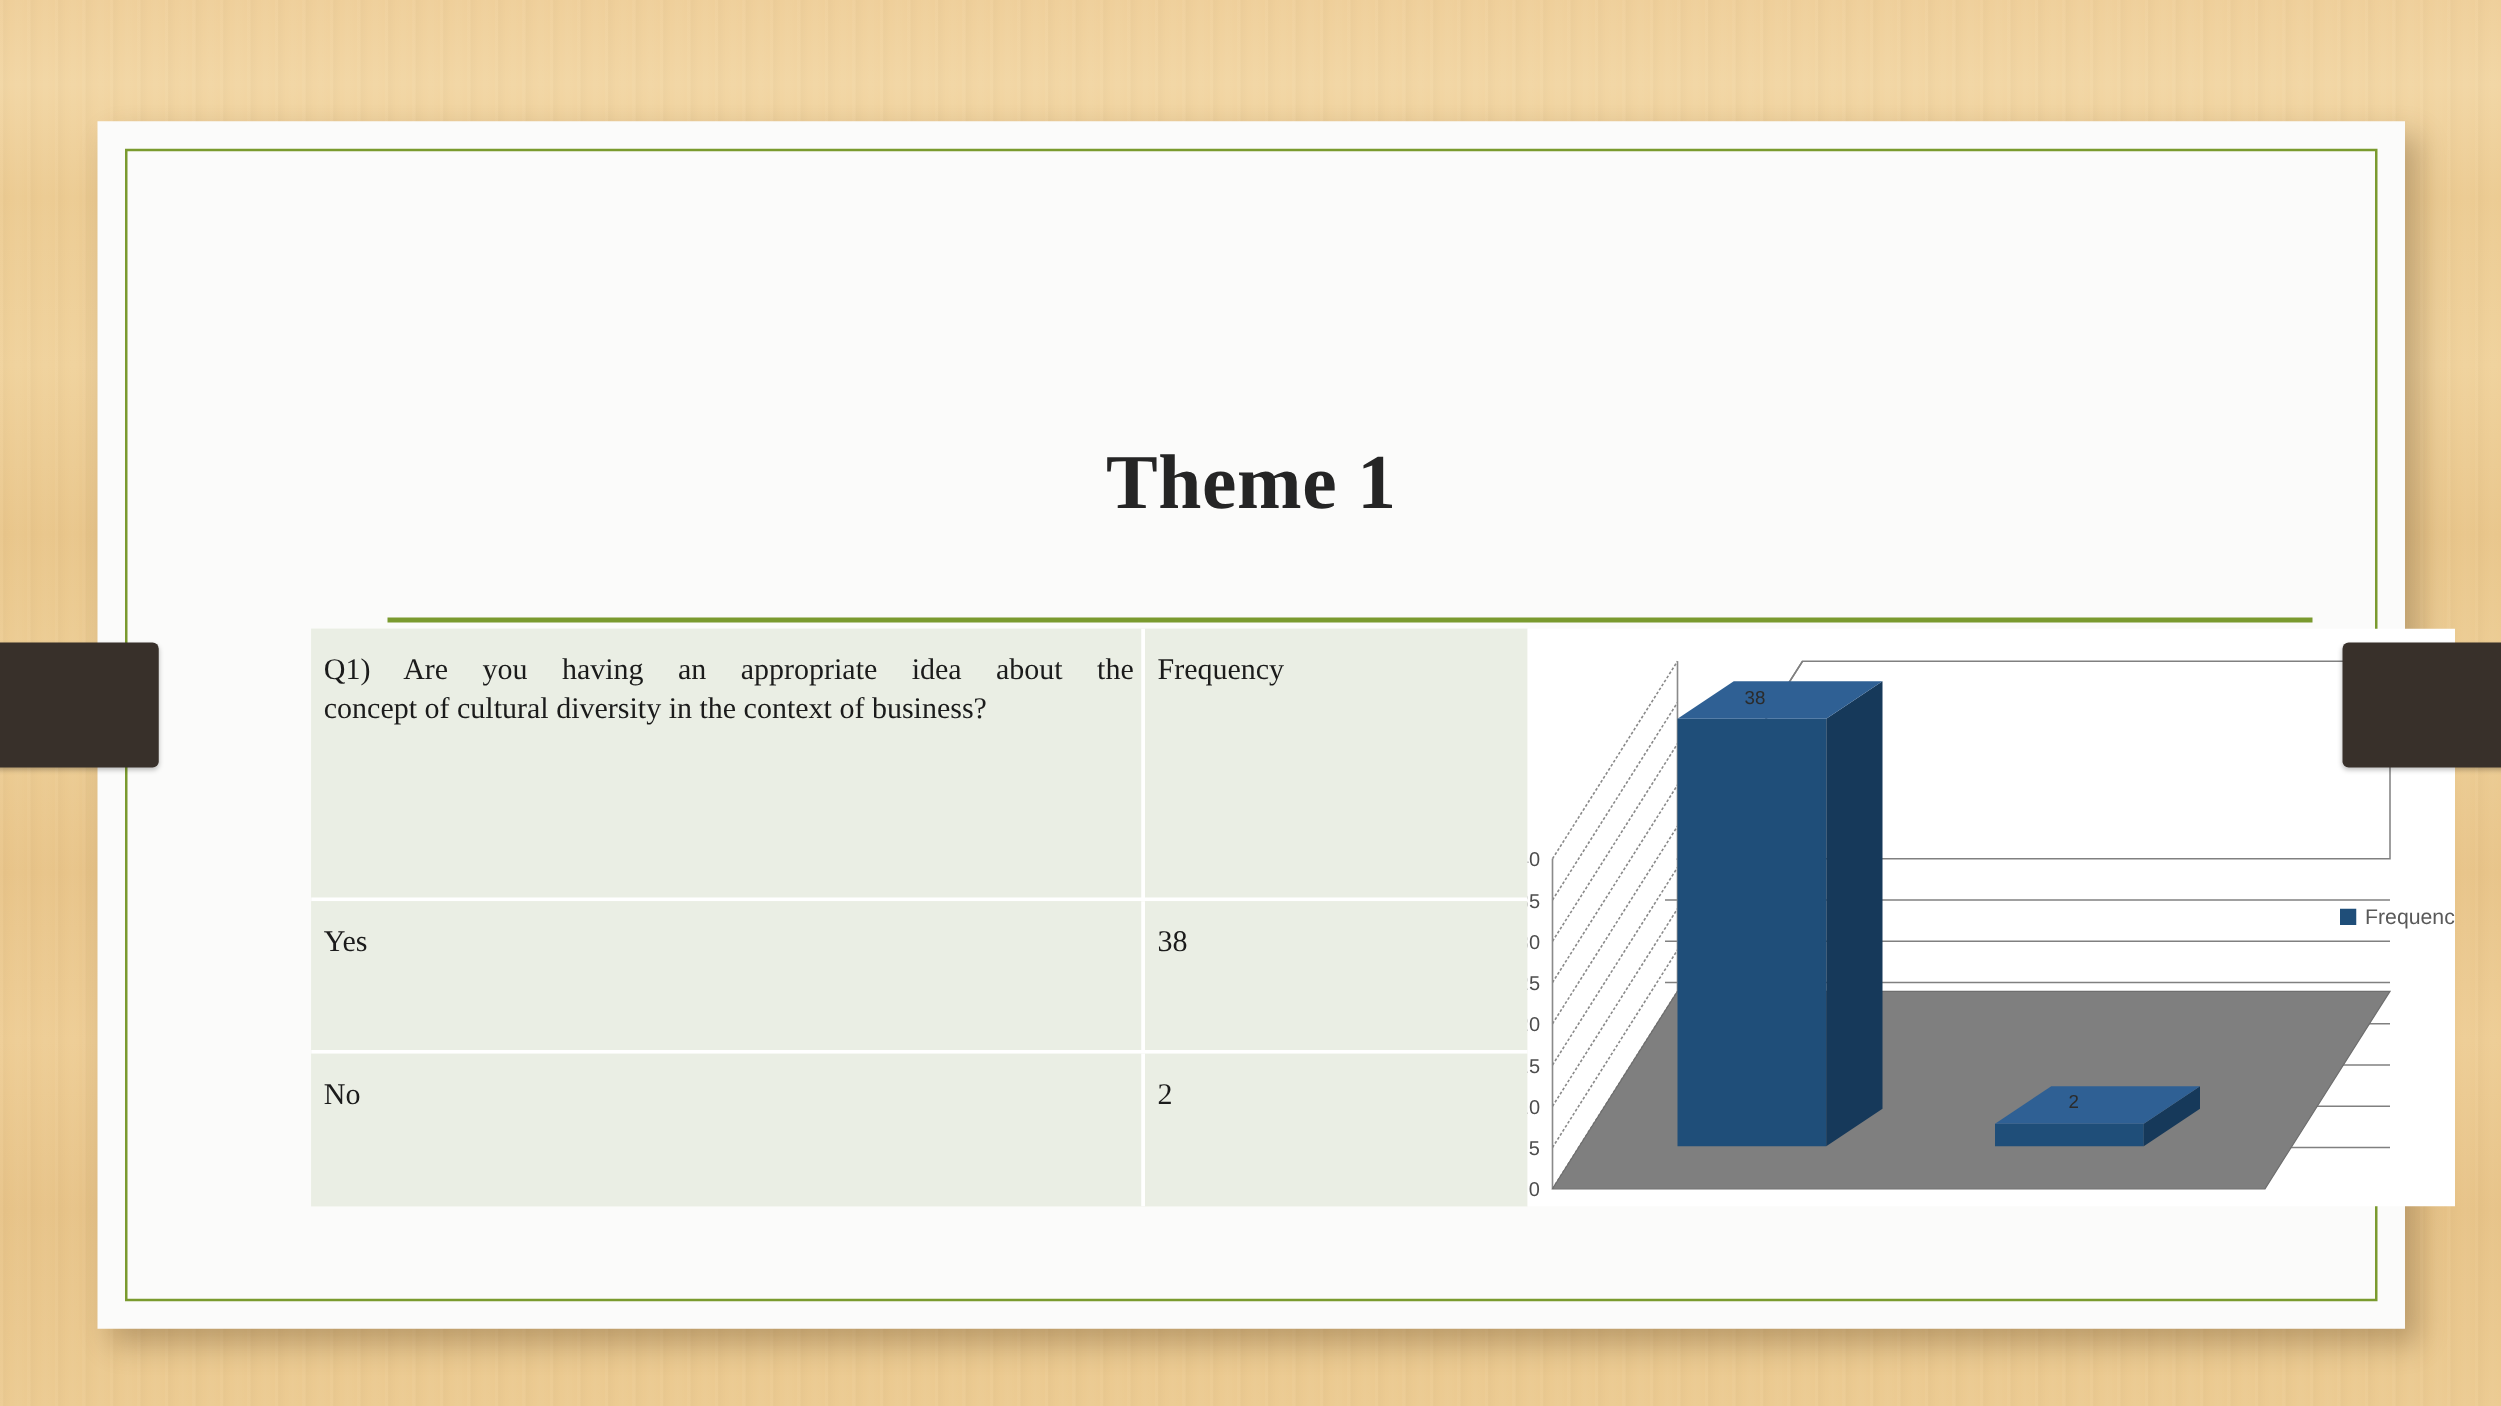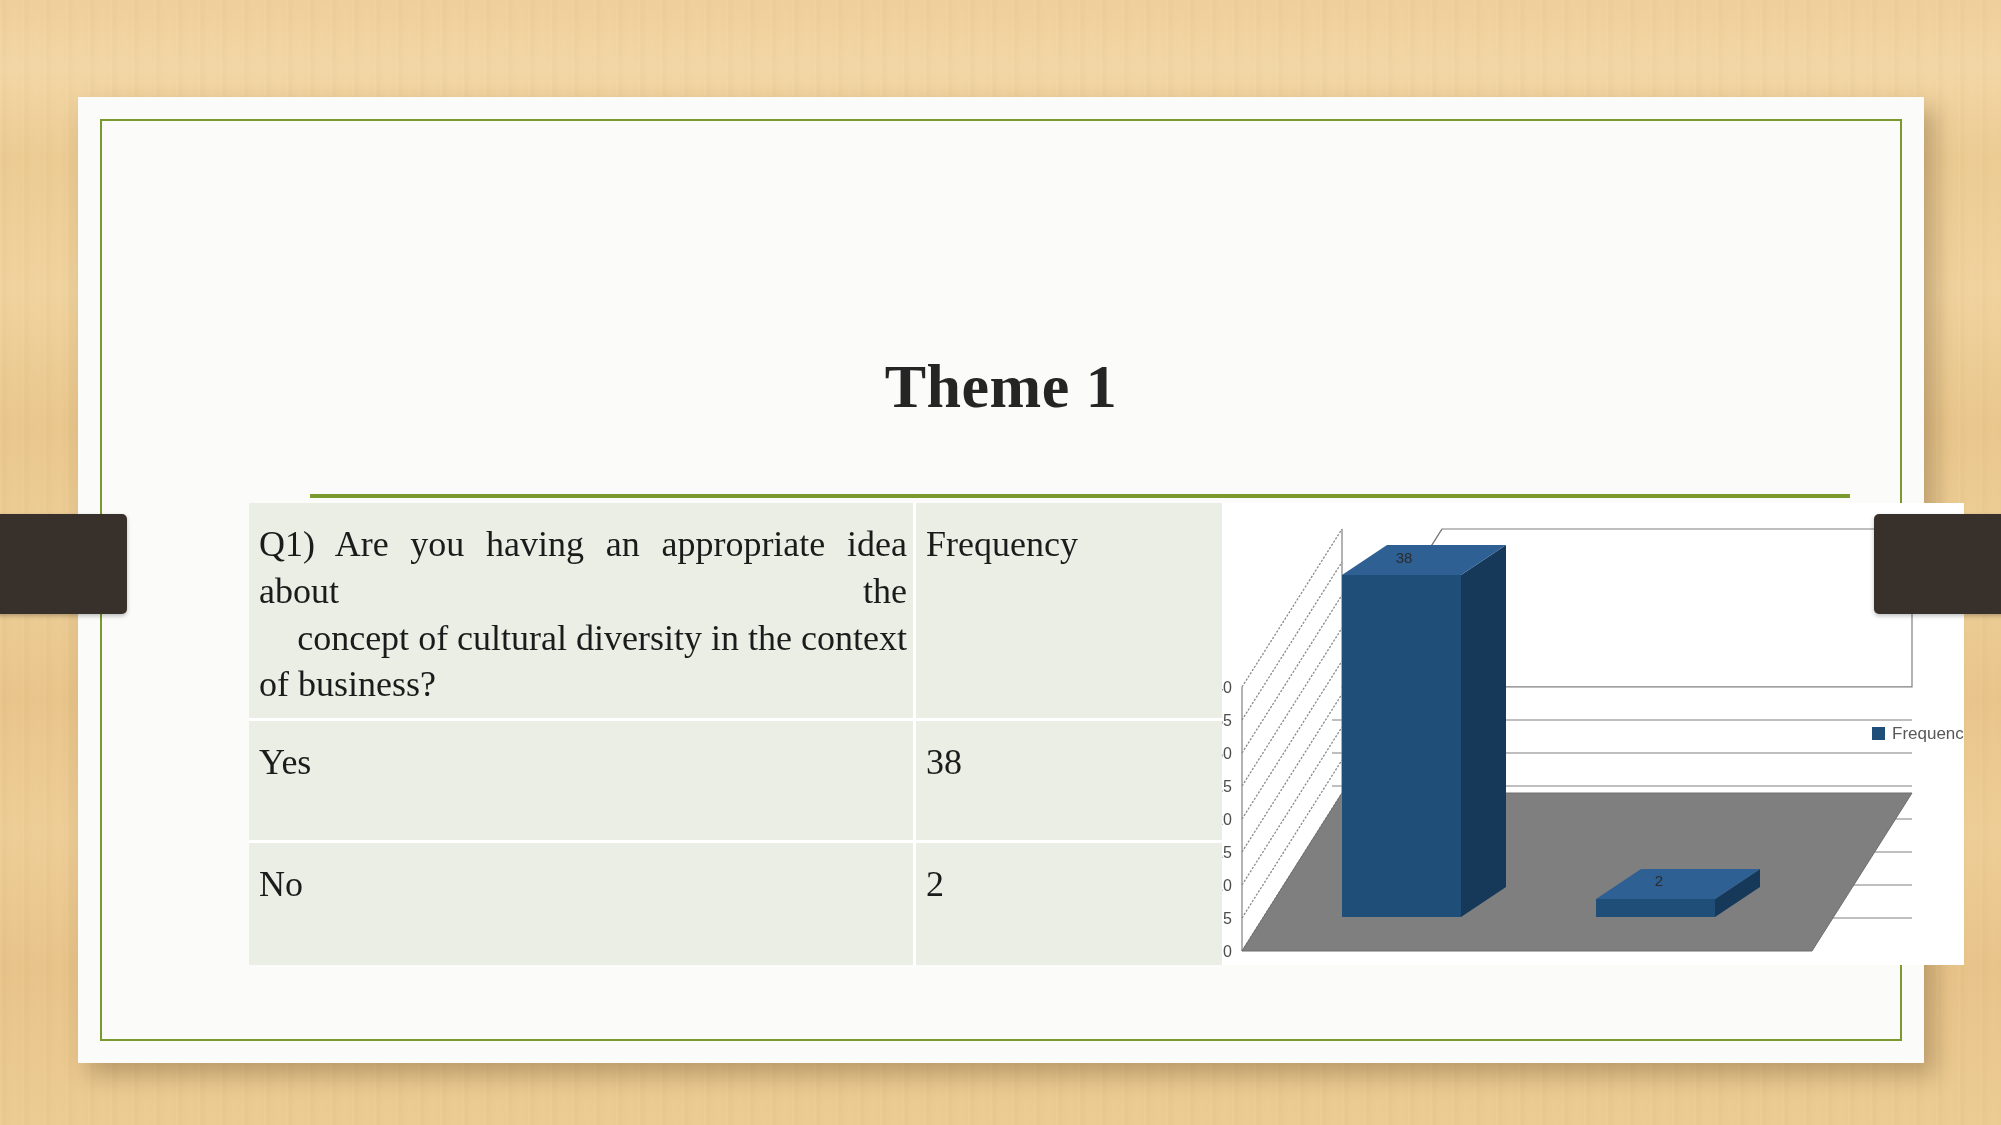--- a/index.html
+++ b/index.html
@@ -127,21 +127,21 @@
     table-layout: fixed;
     background: #eaeee4;
   }
   .tbl td {
     background: #eaeee4;
     border-right: 3px solid #ffffff;
     border-bottom: 3px solid #ffffff;
     vertical-align: top;
     padding: 18px 10px 10px 10px;
     font-family: "Liberation Serif", serif;
-    font-size: 36px;
+    font-size: 24px;
     color: #1b1b1b;
     line-height: 1.30;
   }
   .tbl td.last-col { border-right: none; }
   .tbl tr.last-row td { border-bottom: none; }
   .tbl .q-cell {
     text-align: justify;
     text-align-last: justify;
     padding-right: 6px;
   }

